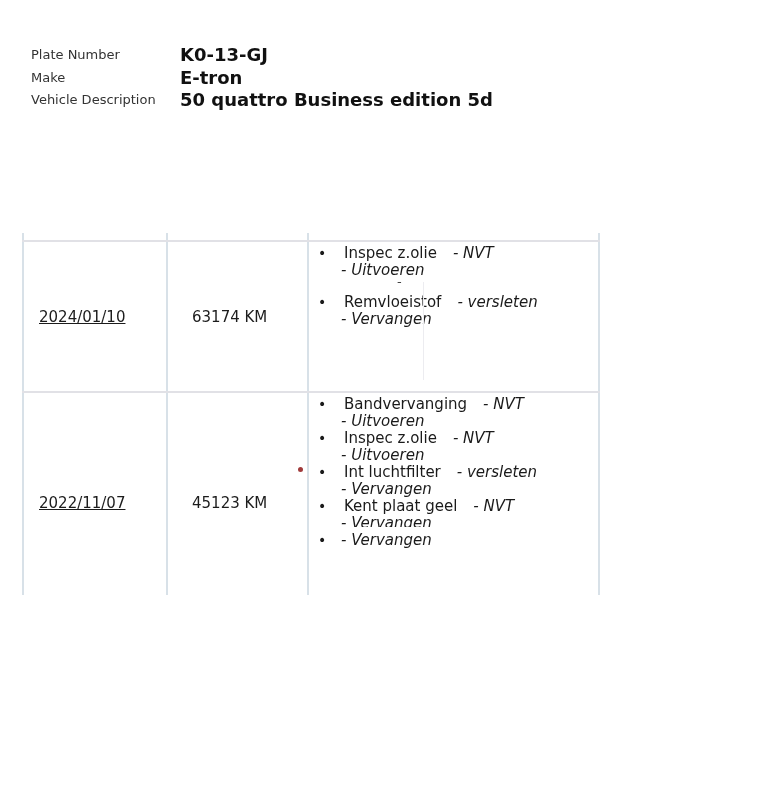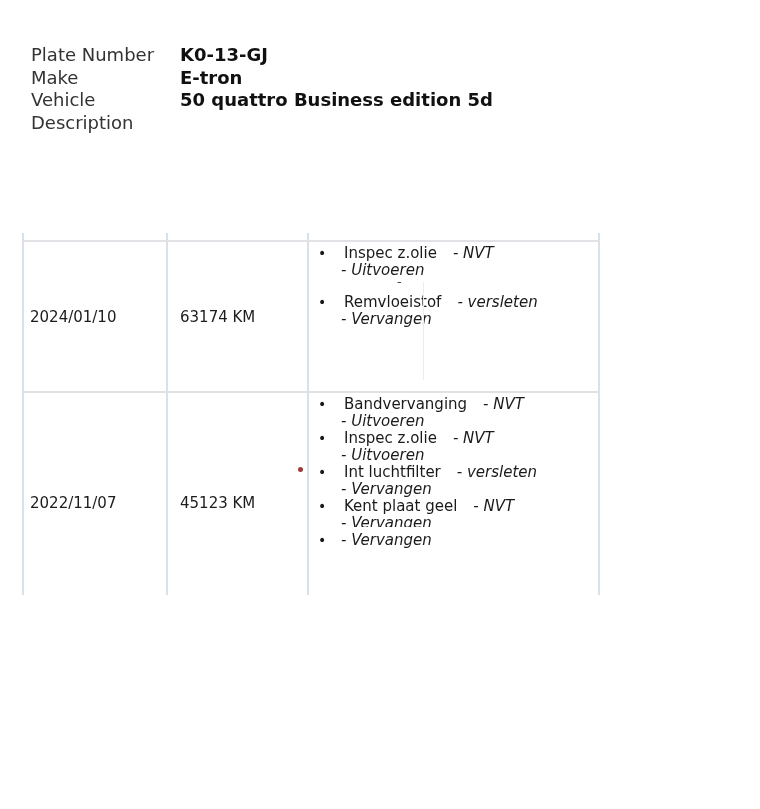--- a/index.html
+++ b/index.html
@@ -23,21 +23,21 @@
     position: absolute;
     left: 31px;
     top: 44px;
   }
   .info-row {
     display: flex;
     line-height: 22.5px;
   }
   .info-label {
     width: 149px;
-    font-size: 18px;
+    font-size: 13px;
     color: #333333;
   }
   .info-value {
     font-size: 18px;
     font-weight: bold;
     color: #111111;
   }
 
   
   .hist-table {
@@ -70,22 +70,22 @@
 
   .cell {
     position: absolute;
     font-size: 15px;
     color: #1c1c1c;
   }
   .cell.center-v {
     display: flex;
     align-items: center;
   }
-  .date-cell { left: 2px;   width: 140px; padding-left: 6px; box-sizing: border-box; }
-  .km-cell   { left: 146px; width: 137px; padding-left: 12px; box-sizing: border-box; }
+  .date-cell { left: 2px;   width: 140px; padding-left: 15px; box-sizing: border-box; text-decoration: underline; }
+  .km-cell   { left: 146px; width: 137px; padding-left: 24px; box-sizing: border-box; }
   .svc-cell  { left: 287px; width: 289px; padding-top: 3px;  box-sizing: border-box; }
   .row1 .date-cell, .row1 .km-cell { top: 9px;   height: 149px; }
   .row1 .svc-cell                  { top: 9px;   height: 149px; }
   .row2 .date-cell, .row2 .km-cell { top: 160px; height: 202px; margin-top: 9px; }
   .row2 .svc-cell                  { top: 160px; height: 202px; }
 
   
   .svc-item {
     position: relative;
     padding-left: 32px;

